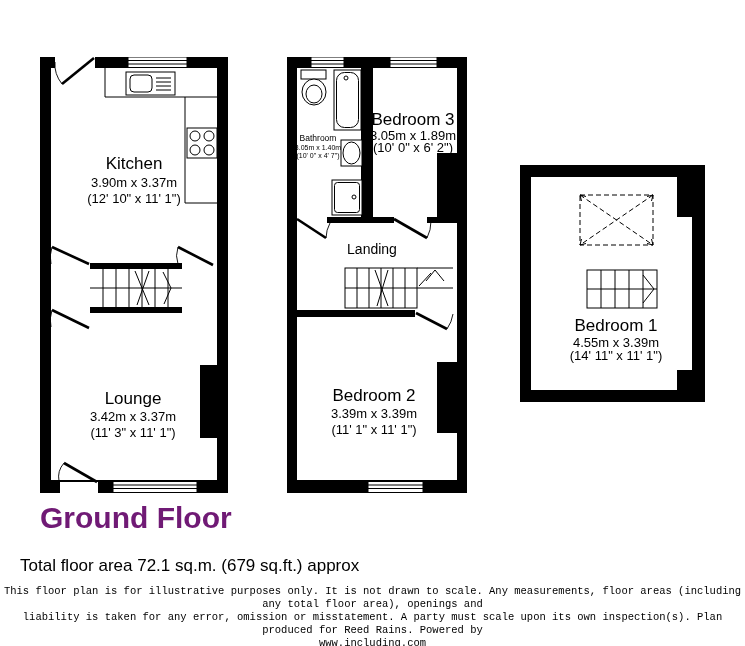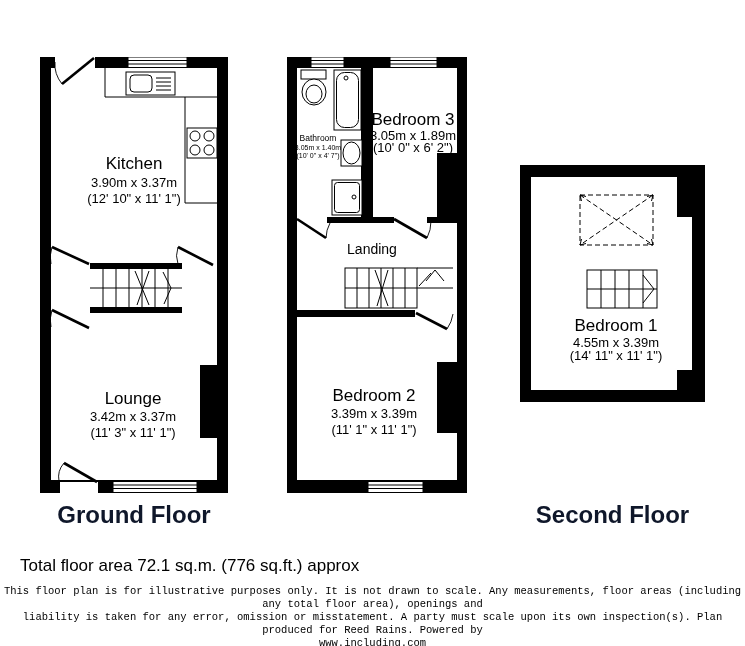--- a/index.html
+++ b/index.html
@@ -12,21 +12,21 @@
   .win{fill:#fff;stroke:#000;stroke-width:1;}
   .leaf{stroke:#000;stroke-width:2.6;}
   .arc{fill:none;stroke:#000;stroke-width:0.9;}
   .dash{fill:none;stroke:#000;stroke-width:1;stroke-dasharray:5 3;}
   text{fill:#000;}
   .room-name{font-size:17px;text-anchor:middle;}
   .room-dims{font-size:13px;text-anchor:middle;}
   .small-name{font-size:8.5px;text-anchor:middle;}
   .small-dims{font-size:7px;text-anchor:middle;}
   .landing-label{font-size:14px;text-anchor:middle;}
-  .floor-title{position:absolute;top:501px;font-weight:bold;font-size:24px;text-align:center;color:#0f172a;white-space:nowrap;}
+  .floor-title{position:absolute;top:501px;font-weight:bold;font-size:30px;text-align:center;color:#701a75;white-space:nowrap;}
   .total-area{position:absolute;left:20px;top:556px;font-size:17px;color:#000;}
   .disclaimer{position:absolute;left:0;top:585px;width:745px;text-align:center;font-size:10.5px;line-height:13px;color:#000;font-family:Liberation Mono, monospace;}
 </style>
 </head>
 <body>
 
 <div class="canvas">
 
   <svg class="plan" style="left:40px;top:57px" width="188" height="436" viewBox="0 0 188 436">
     <rect x="0" y="0" width="188" height="436" fill="#000"></rect>
@@ -233,22 +233,21 @@
       <line class="thin" x1="67" y1="124" x2="137" y2="124"></line>
       <polyline class="thin" points="123,110 134,124 123,138"></polyline>
     </g>
 
     <text class="room-name" x="96" y="166">Bedroom 1</text>
     <text class="room-dims" x="96" y="182">4.55m x 3.39m</text>
     <text class="room-dims" x="96" y="195">(14' 11" x 11' 1")</text>
   </svg>
 
   <div class="floor-title" style="left:40px;width:188px">Ground Floor</div>
-  <div class="floor-title" style="left:520px;width:185px">Second Floor</div>
-
-  <div class="total-area">Total floor area 72.1 sq.m. (776 sq.ft.) approx</div>
+
+  <div class="total-area">Total floor area 72.1 sq.m. (679 sq.ft.) approx</div>
   <div class="disclaimer">
     <div>This floor plan is for illustrative purposes only. It is not drawn to scale. Any measurements, floor areas (including any total floor area), openings and</div>
     <div>liability is taken for any error, omission or misstatement. A party must scale upon its own inspection(s). Plan produced for Reed Rains. Powered by</div>
     <div>www.including.com</div>
   </div>
 
 </div>
 
 </body></html>

